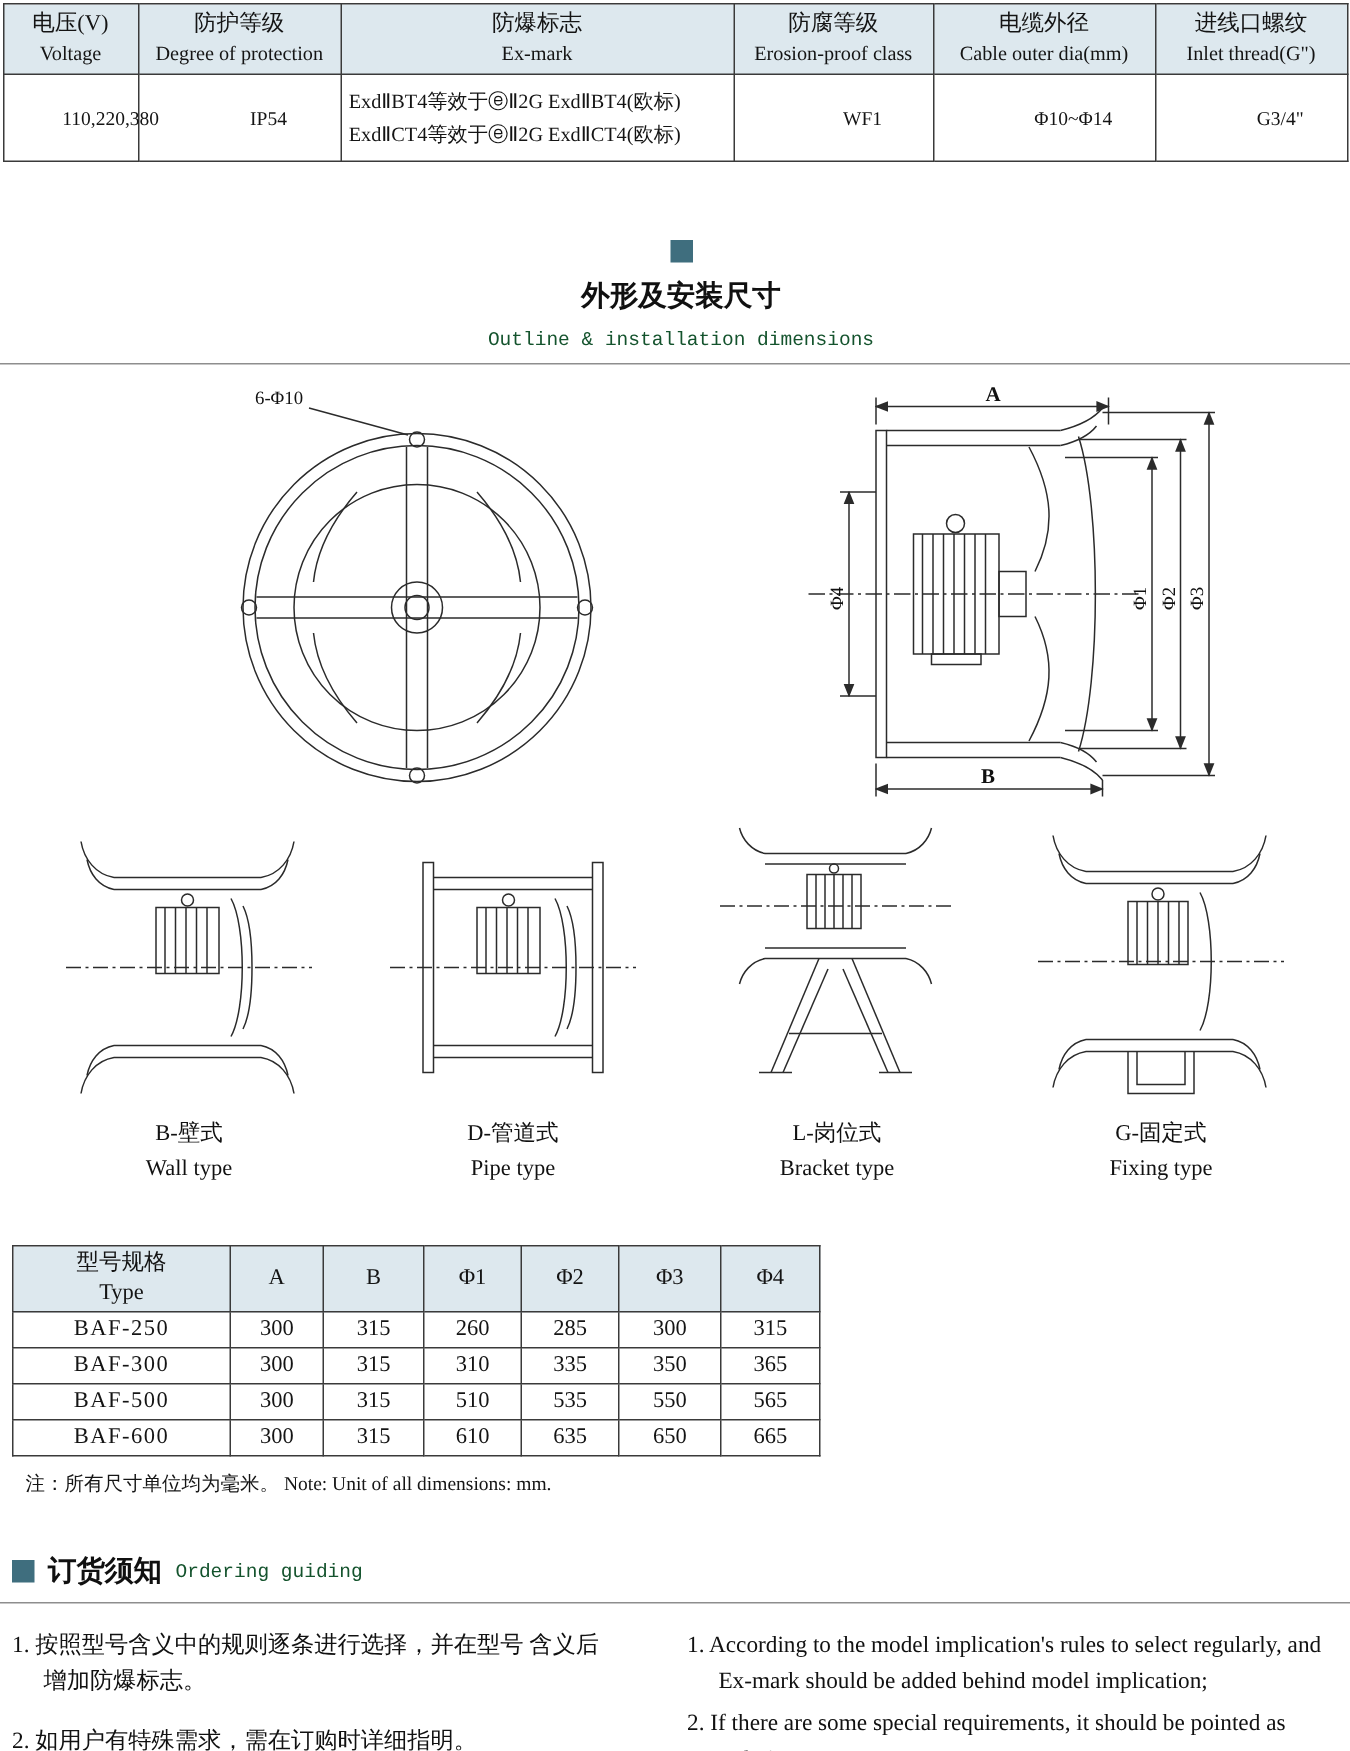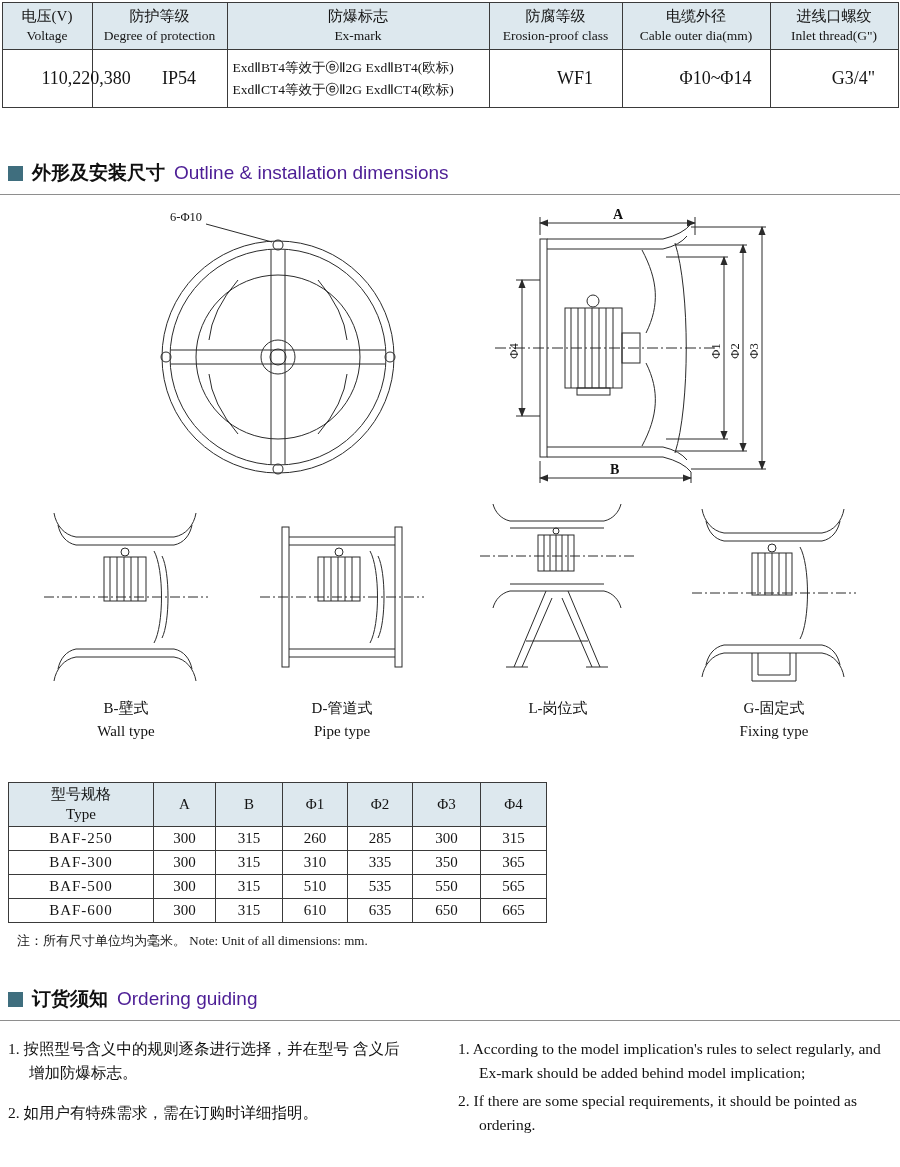--- a/index.html
+++ b/index.html
@@ -13,34 +13,34 @@
   }
   table { border-collapse: collapse; }
 
   
   .spec-table { width: 896px; margin: 2px auto 0; table-layout: fixed; }
   .spec-table th, .spec-table td {
     border: 1px solid #3a3a3a; text-align: center; vertical-align: middle;
   }
   .spec-table th { background: #dde8ee; font-weight: normal; height: 47px; font-size: 15px; line-height: 1.3; }
   .spec-table th .en-line { font-size: 13.5px; }
-  .spec-table td { height: 58px; font-size: 18px; padding-left: 39px; }
+  .spec-table td { height: 58px; font-size: 13px; padding-left: 39px; }
   .spec-table td.exmark { text-align: left; padding: 2px 5px; font-size: 13.5px; line-height: 1.6; }
 
   
   .section-header { display: flex; align-items: center; gap: 9px; margin-left: 8px; }
   .section-header .bullet { width: 15px; height: 15px; flex: 0 0 15px; }
   .section-header .cn { font-family: "Liberation Sans", sans-serif; font-weight: bold; font-size: 19px; color: #101010; }
-  .section-header .en { font-family: Liberation Sans, sans-serif; font-size: 19px; color: #4c1d95; }
+  .section-header .en { font-family: Liberation Mono, monospace; font-size: 13px; color: #14532d; }
   .rule { height: 1px; background: #8e8e8e; width: 900px; margin-top: 8px; }
-  #section-outline { margin-top: 52px; }
+  #section-outline { margin-top: 52px; flex-direction: column; }
   #section-ordering { margin-top: 36px; }
 
   
-  .drawings { display: flex; margin-top: 10px; }
+  .drawings { display: flex; margin-top: 10px; gap: 44px; }
   .front-svg { margin-left: 118px; }
   .side-svg  { margin-left: 52px; }
   svg { display: block; }
   .ln { stroke: #2b2b2b; fill: none; stroke-width: 1; }
   .dimtxt { font: bold 14px "Liberation Serif", serif; fill: #111; }
   .smalltxt { font: 12.5px "Liberation Serif", serif; fill: #111; }
 
   .mounts { display: flex; justify-content: space-between; padding: 0 26px; margin-top: 12px; }
   .mounts figure { text-align: center; }
   .mounts figcaption div { font-size: 15px; line-height: 1.5; color: #111; }
@@ -304,20 +304,21 @@
         <line x1="110" y1="92" x2="142" y2="168"></line>
         <line x1="94" y1="99" x2="64" y2="168"></line>
         <line x1="104" y1="99" x2="134" y2="168"></line>
         <line x1="68" y1="142" x2="130" y2="142"></line>
         <line x1="48" y1="168" x2="70" y2="168"></line>
         <line x1="128" y1="168" x2="150" y2="168"></line>
       </g>
     </svg>
     <figcaption>
       <div>L-岗位式</div>
+      <div>Bracket type</div>
     </figcaption>
   </figure>
 
   <figure>
     <svg width="200" height="198" viewBox="0 0 200 198">
       <g class="ln">
         <line x1="50" y1="34" x2="148" y2="34"></line>
           <line x1="50" y1="42" x2="148" y2="42"></line>
         <line x1="50" y1="154" x2="148" y2="154"></line>
           <line x1="50" y1="146" x2="148" y2="146"></line>

